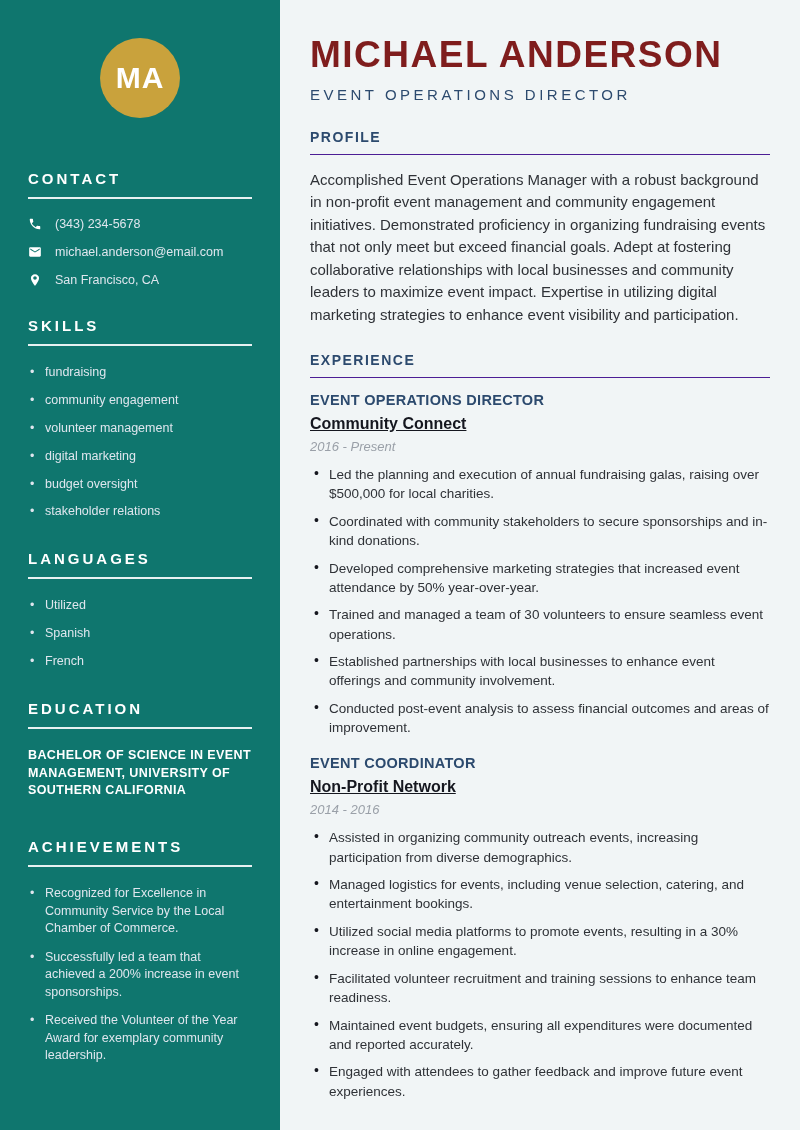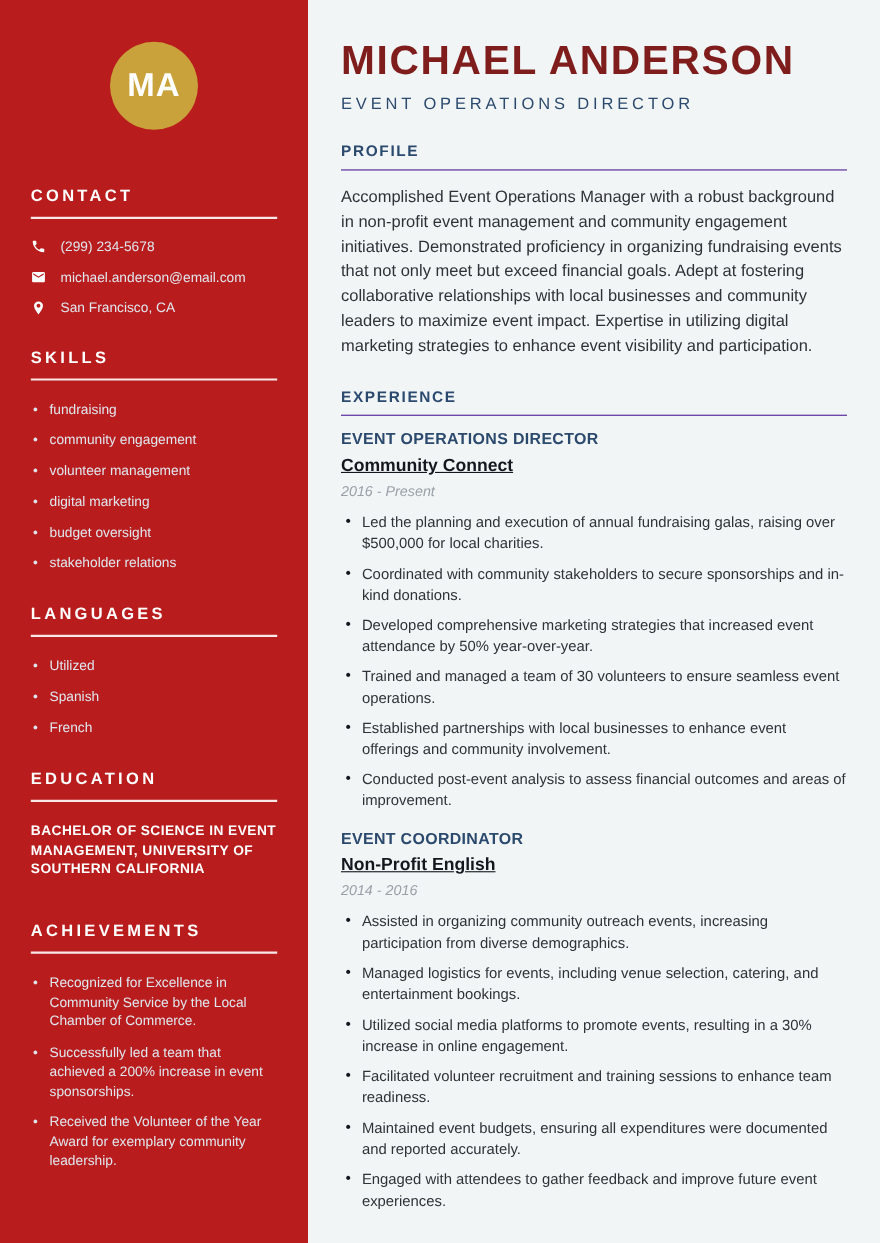--- a/index.html
+++ b/index.html
@@ -9,21 +9,21 @@
     width: 800px; height: 1130px;
     display: flex;
     background: #f1f5f6;
     overflow: hidden;
     margin: 0 auto;
   }
 
   
   .sidebar {
     width: 280px; min-width: 280px;
-    background: #b91c1c;
+    background: #0f766e;
     color: #e4eaf2;
     padding: 38px 28px 40px 28px;
   }
   .avatar {
     width: 80px; height: 80px;
     border-radius: 50%;
     background: #c9a23c;
     color: #ffffff;
     font-size: 30px; font-weight: bold;
     display: flex; align-items: center; justify-content: center;
@@ -157,21 +157,21 @@
 
     <section class="side-section first">
       <div class="side-heading">CONTACT</div>
 
       <div class="contact-row">
         <span class="cicon">
           <svg viewBox="0 0 24 24">
               <path d="M6.62 10.79c1.44 2.83 3.76 5.14 6.59 6.59l2.2-2.2c.27-.27.67-.36 1.02-.24 1.12.37 2.33.57 3.57.57.55 0 1 .45 1 1V20c0 .55-.45 1-1 1-9.39 0-17-7.61-17-17 0-.55.45-1 1-1h3.5c.55 0 1 .45 1 1 0 1.25.2 2.45.57 3.57.11.35.03.74-.25 1.02l-2.2 2.2z"></path>
             </svg>
         </span>
-        <span>(299) 234-5678</span>
+        <span>(343) 234-5678</span>
       </div>
 
       <div class="contact-row">
         <span class="cicon">
           <svg viewBox="0 0 24 24">
               <path d="M20 4H4c-1.1 0-2 .9-2 2v12c0 1.1.9 2 2 2h16c1.1 0 2-.9 2-2V6c0-1.1-.9-2-2-2zm0 4l-8 5-8-5V6l8 5 8-5v2z"></path>
             </svg>
         </span>
         <span>michael.anderson@email.com</span>
       </div>
@@ -245,21 +245,21 @@
           <li>Coordinated with community stakeholders to secure sponsorships and in-kind donations.</li>
           <li>Developed comprehensive marketing strategies that increased event attendance by 50% year-over-year.</li>
           <li>Trained and managed a team of 30 volunteers to ensure seamless event operations.</li>
           <li>Established partnerships with local businesses to enhance event offerings and community involvement.</li>
           <li>Conducted post-event analysis to assess financial outcomes and areas of improvement.</li>
         </ul>
       </div>
 
       <div class="job">
         <div class="job-role">EVENT COORDINATOR</div>
-        <div class="job-company">Non-Profit English</div>
+        <div class="job-company">Non-Profit Network</div>
         <div class="job-dates">2014 - 2016</div>
         <ul class="job-bullets">
           <li>Assisted in organizing community outreach events, increasing participation from diverse demographics.</li>
           <li>Managed logistics for events, including venue selection, catering, and entertainment bookings.</li>
           <li>Utilized social media platforms to promote events, resulting in a 30% increase in online engagement.</li>
           <li>Facilitated volunteer recruitment and training sessions to enhance team readiness.</li>
           <li>Maintained event budgets, ensuring all expenditures were documented and reported accurately.</li>
           <li>Engaged with attendees to gather feedback and improve future event experiences.</li>
         </ul>
       </div>

